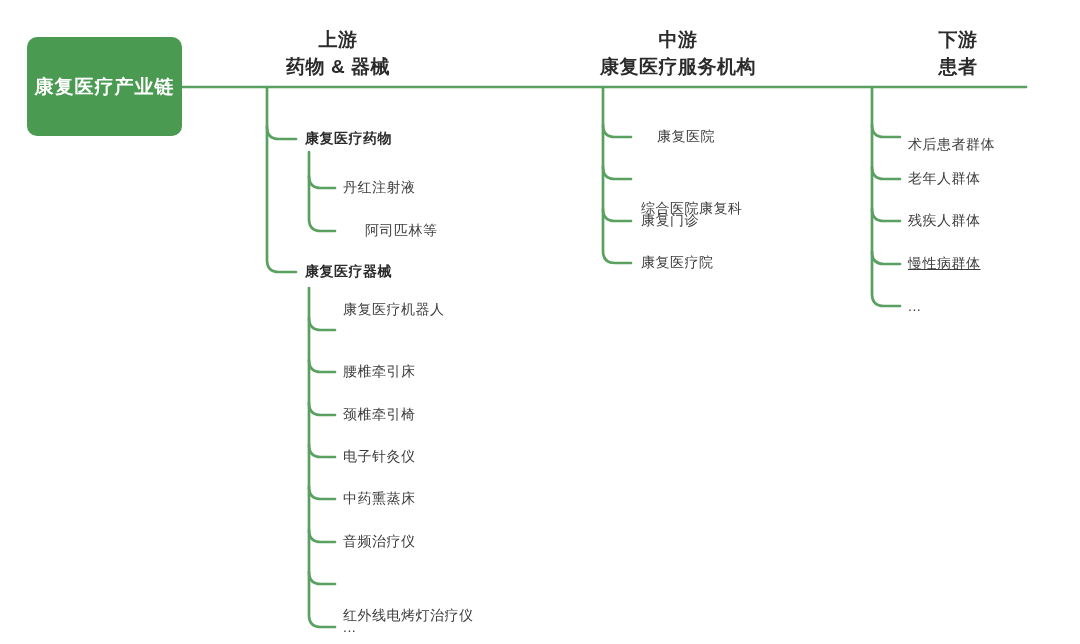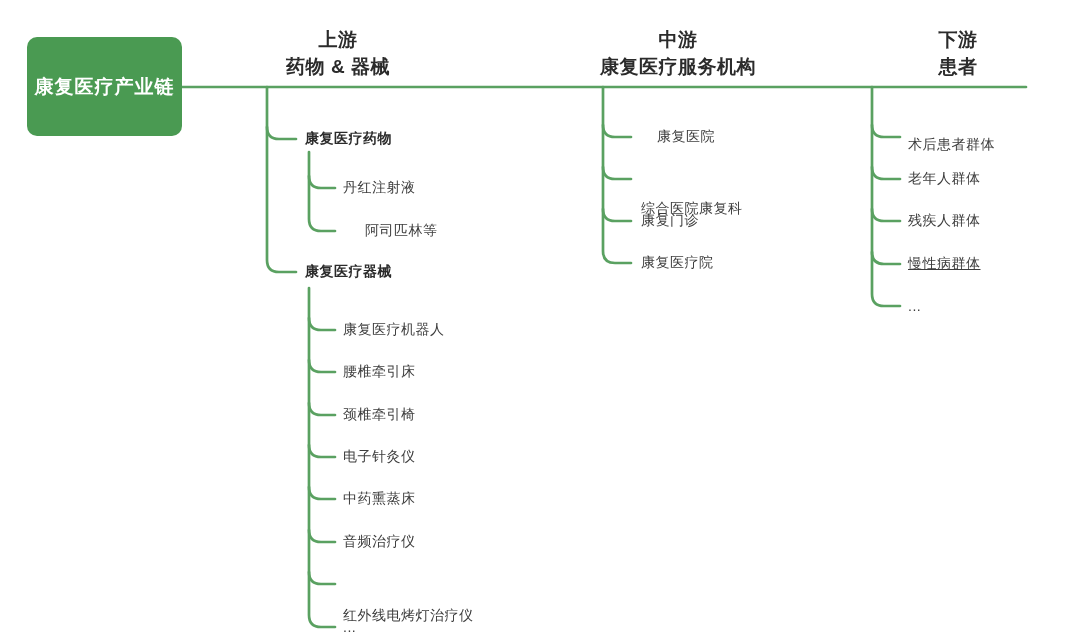--- a/index.html
+++ b/index.html
@@ -77,21 +77,21 @@
   <div class="header" style="left:878px;width:160px;">
     <div>下游</div>
     <div>患者</div>
   </div>
 
   <div class="label bold" style="left:305px;top:139px;">康复医疗药物</div>
   <div class="label" style="left:343px;top:188px;">丹红注射液</div>
   <div class="label" style="left:343px;top:231px;margin-left:22px;">阿司匹林等</div>
 
   <div class="label bold" style="left:305px;top:272px;">康复医疗器械</div>
-  <div class="label" style="left:343px;top:330px;">康复医疗机器人</div>
+  <div class="label" style="left:343px;top:310px;">康复医疗机器人</div>
   <div class="label" style="left:343px;top:372px;">腰椎牵引床</div>
   <div class="label" style="left:343px;top:415px;">颈椎牵引椅</div>
   <div class="label" style="left:343px;top:457px;">电子针灸仪</div>
   <div class="label" style="left:343px;top:499px;">中药熏蒸床</div>
   <div class="label" style="left:343px;top:542px;">音频治疗仪</div>
   <div class="label" style="left:343px;top:584px;margin-top:32px;">红外线电烤灯治疗仪</div>
   <div class="label" style="left:343px;top:627px;">...</div>
 
   <div class="label" style="left:641px;top:137px;margin-left:16px;">康复医院</div>
   <div class="label" style="left:641px;top:179px;margin-top:30px;">综合医院康复科</div>

